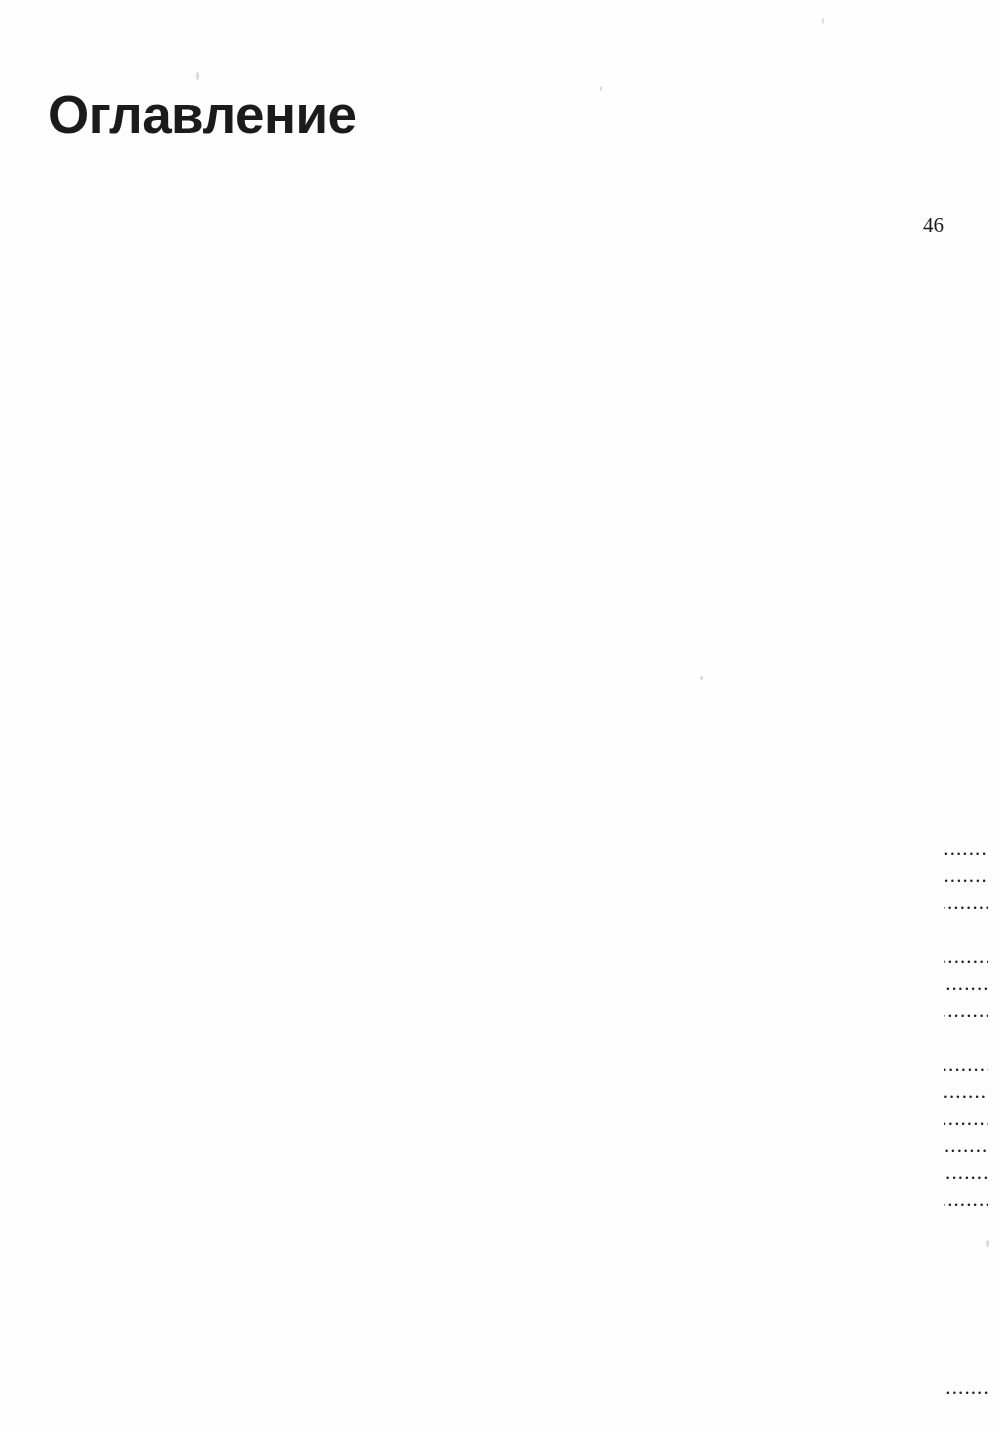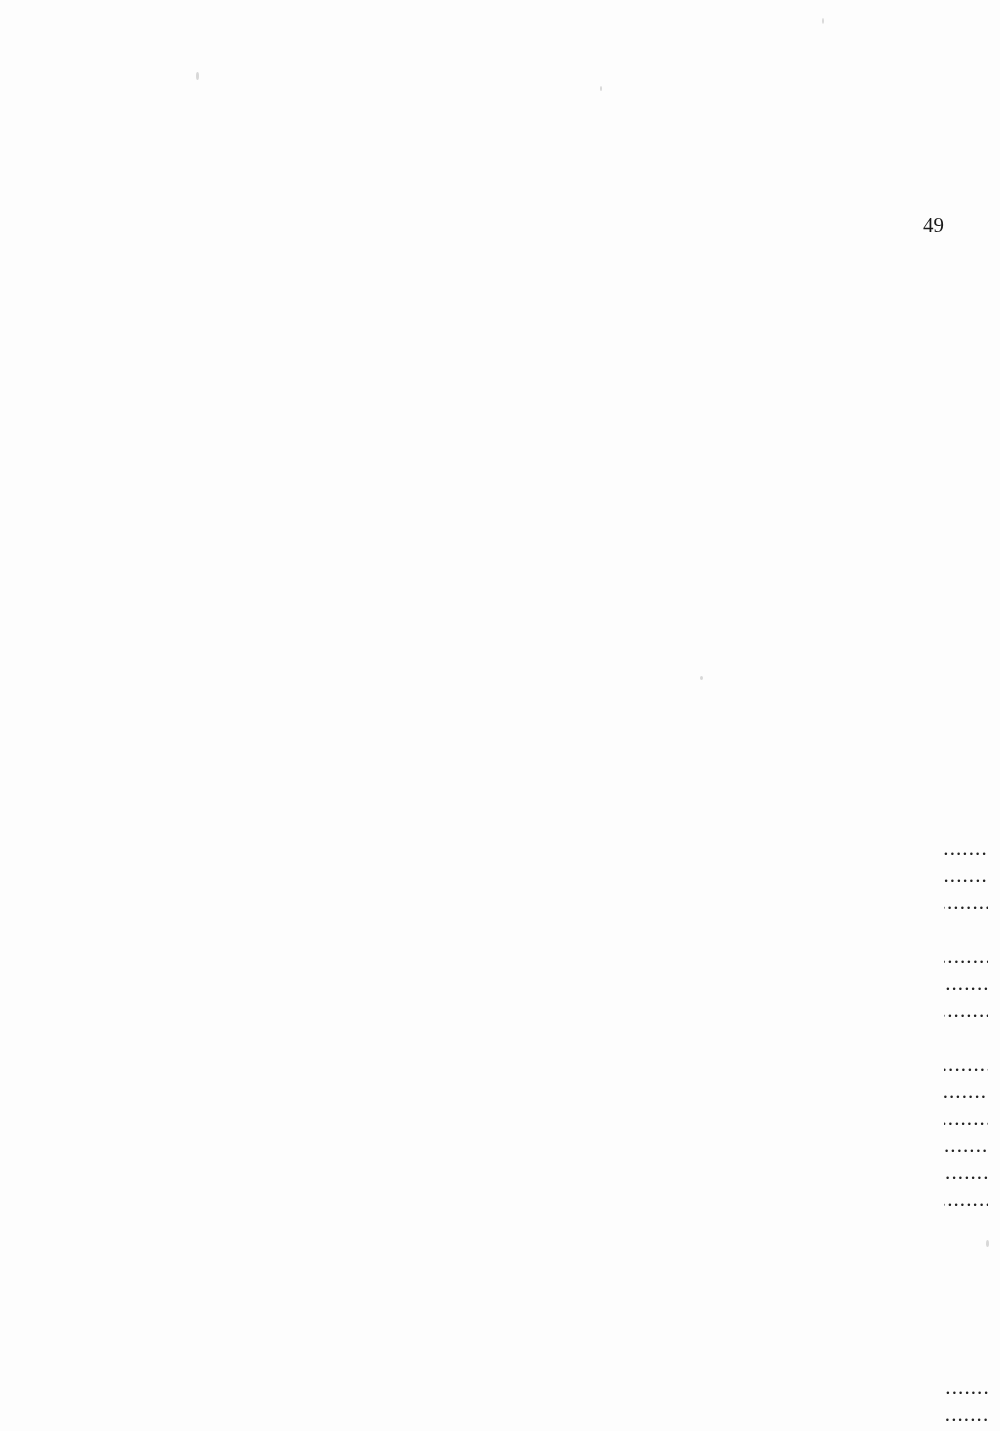--- a/index.html
+++ b/index.html
@@ -113,20 +113,21 @@
     background: #d8d8d8;
     border-radius: 50%;
     pointer-events: none;
   }
 </style>
 </head>
 <body>
 
 <div class="page">
 
+  <div class="page-title">Оглавление</div>
 
   <div class="toc">
     <div id="toc-root">
         <div class="entry level-1">
           <span class="label">Предисловие к русскому изданию</span>
           <span class="leader"></span>
           <span class="page">15</span>
         </div>
         <div class="gap-after-front"></div>
         <div class="entry level-1">
@@ -284,25 +285,20 @@
         <div class="gap-after-chapter"></div>
         <div class="entry level-2">
           <span class="label">3.1 Обзор</span>
           <span class="leader"></span>
           <span class="page">45</span>
         </div>
         <div class="entry level-3">
           <span class="label">3.1.1 Конвейерные процессоры</span>
           <span class="leader"></span>
           <span class="page">46</span>
-        </div>
-        <div class="entry level-3">
-          <span class="label">3.1.2 Ссылки на память</span>
-          <span class="leader"></span>
-          <span class="page">49</span>
         </div>
       </div>
   </div>
 
   <span class="speckle" style="left:196px; top:72px; width:3px; height:8px;"></span>
   <span class="speckle" style="left:600px; top:86px; width:2px; height:5px;"></span>
   <span class="speckle" style="left:822px; top:18px; width:2px; height:6px;"></span>
   <span class="speckle" style="left:700px; top:676px; width:3px; height:4px;"></span>
   <span class="speckle" style="left:986px; top:1240px; width:3px; height:7px;"></span>
 </div>

